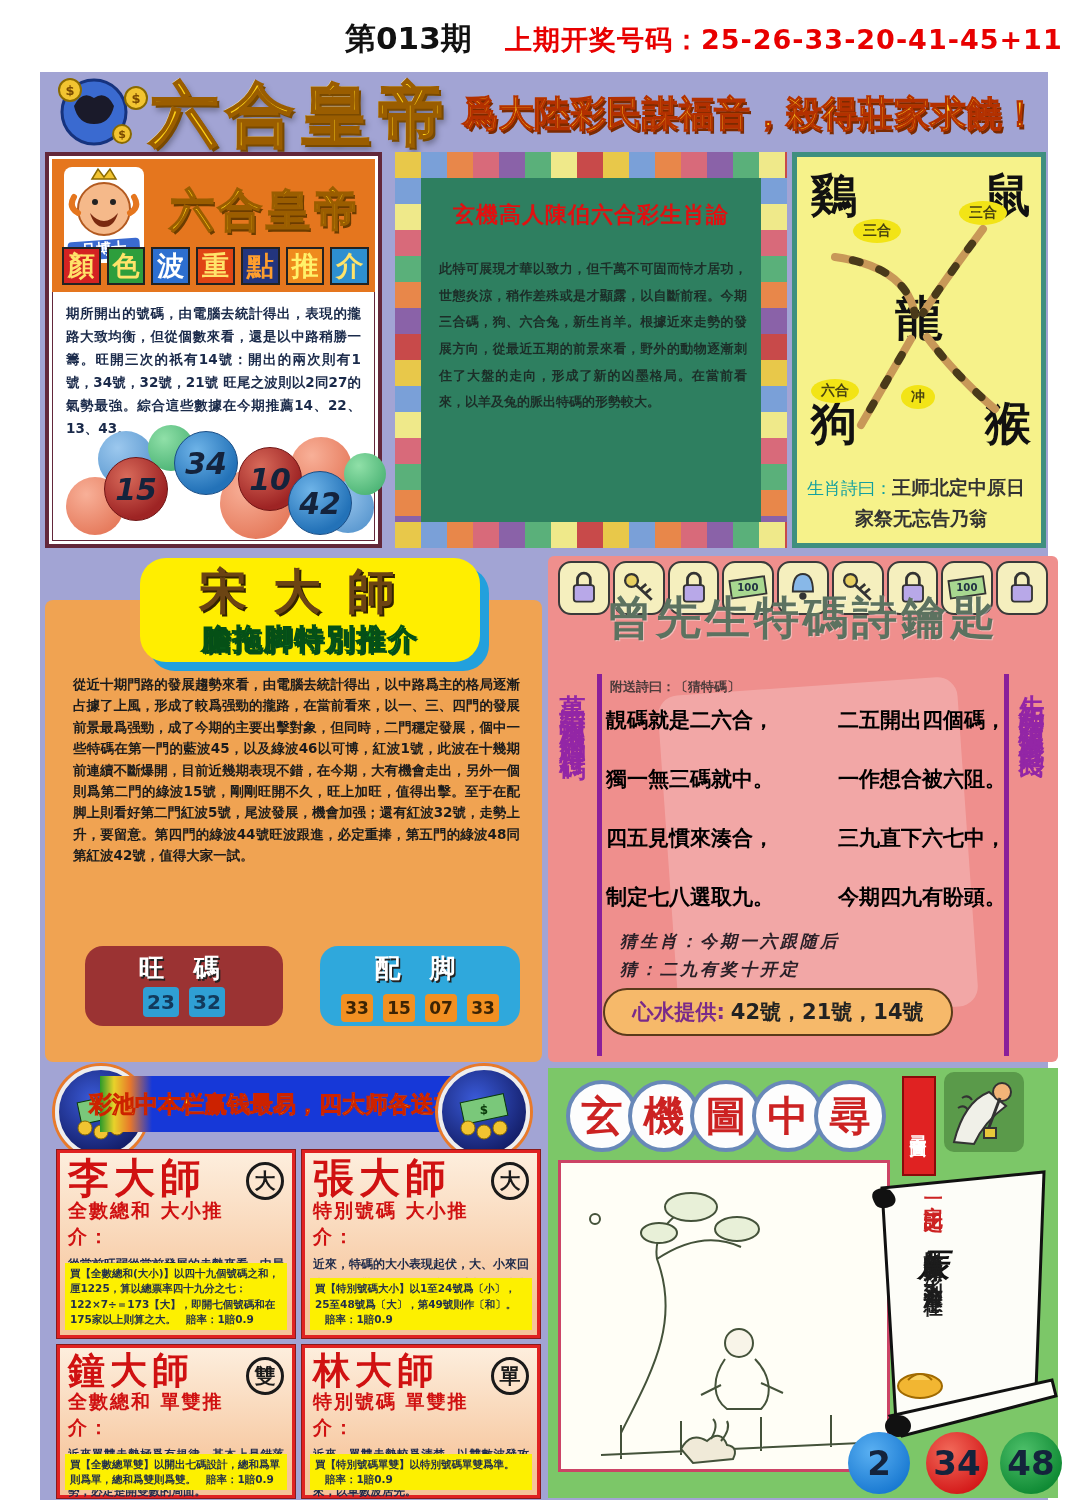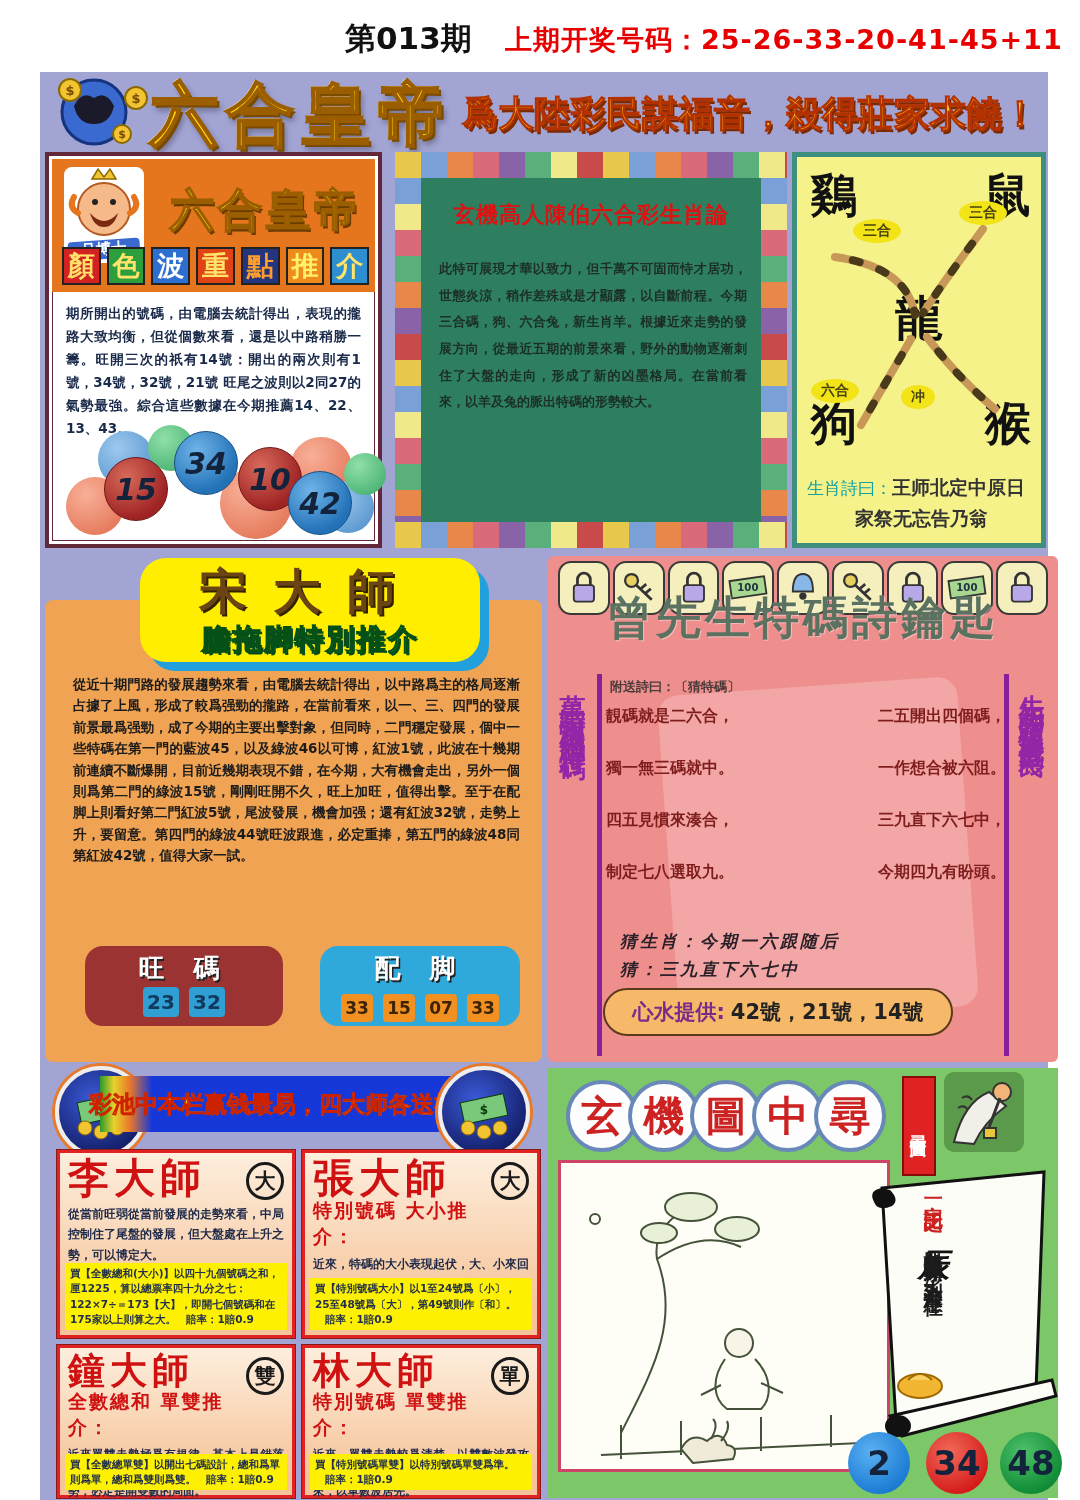--- a/index.html
+++ b/index.html
@@ -92,21 +92,21 @@
     color:#5c7260; letter-spacing:4px; text-shadow:1px 1px 0 rgba(255,255,255,.4); }
   .zg-vert { position:absolute; top:118px; height:382px; writing-mode:vertical-rl; text-orientation:upright;
     font-size:26px; font-weight:900; color:#9326a6; letter-spacing:6px; }
   .zg-vl { left:8px; border-right:5px solid #8a1f9a; padding-right:6px; }
   .zg-vr { right:8px; border-left:5px solid #8a1f9a; padding-left:6px; }
   .zg-watermark { position:absolute; left:120px; top:130px; width:300px; height:330px; background:rgba(255,255,255,.22);
     border-radius:20px; transform:rotate(-4deg); }
   .zg-intro { position:absolute; left:62px; top:122px; font-size:13px; font-weight:700; color:#4a3a3a; }
   .zg-poem { position:absolute; left:58px; top:150px; width:400px; }
   .zg-poem .row { display:flex; justify-content:space-between; margin-bottom:31px; }
-  .zg-poem span { font-size:16px; font-weight:900; color:#7f1d1d; }
+  .zg-poem span { font-size:21px; font-weight:900; color:#000000; }
   .zg-guess { position:absolute; left:72px; font-size:17px; font-weight:900; font-style:italic; color:#2a2028; letter-spacing:3px; }
   .zg-tips { position:absolute; left:55px; top:432px; width:350px; height:48px; background:#f6b96a; border:2.5px solid #5a3a1a;
     border-radius:24px; display:flex; align-items:center; justify-content:center; gap:6px; }
   .zg-tips .lab { font-size:21px; font-weight:900; color:#7a2a8a; }
   .zg-tips .val { font-size:21px; font-weight:900; color:#222; }
 
   
   .b2-strip { position:absolute; left:100px; top:1076px; width:392px; height:56px; background:#1638d8;
     background:linear-gradient(90deg,#2a9a2a 0,#e8d22a 14px,#e8782a 30px,#1638d8 52px);
     display:flex; align-items:center; justify-content:center; }
@@ -331,21 +331,21 @@
       <div class="row">
           <span>四五見慣來湊合，</span>
           <span>三九直下六七中，</span>
         </div>
       <div class="row">
           <span>制定七八選取九。</span>
           <span>今期四九有盼頭。</span>
         </div>
     </div>
     <div class="zg-guess" style="top:374px">猜生肖：今期一六跟随后</div>
-    <div class="zg-guess" style="top:402px">猜：三九直下六七中</div>
+    <div class="zg-guess" style="top:402px">猜：二九有奖十开定</div>
     <div class="zg-tips">
       <span class="lab">心水提供:</span>
       <span class="val">42號，21號，14號</span>
     </div>
   </div>
 
   <div class="b2-circle b2-cl">
     <svg viewBox="0 0 84 84" width="84" height="84">
         <rect x="20" y="28" width="44" height="22" fill="#7ac87a" stroke="#0a3a0a" transform="rotate(-12 42 39)"></rect>
         <text x="42" y="44" font-size="12" font-weight="bold" text-anchor="middle" fill="#0a3a0a">$</text>
@@ -364,20 +364,21 @@
         <circle cx="26" cy="58" r="7" fill="#f2c431" stroke="#8a6a00"></circle>
         <circle cx="42" cy="62" r="7" fill="#f2c431" stroke="#8a6a00"></circle>
         <circle cx="58" cy="58" r="7" fill="#f2c431" stroke="#8a6a00"></circle>
       </svg>
   </div>
 
   <div class="mbox mb-li">
       <div class="inner">
     <span class="mb-badge">大</span>
     <span class="mb-name">李大師</span>
+    <div class="mb-sub">全數總和 大小推介：</div>
     <div class="mb-body">從當前旺弱從當前發展的走勢來看，中局控制住了尾盤的發展，但大盤處在上升之勢，可以博定大。</div>
     <div class="mb-note"><span>買【全數總和(大小)】以四十九個號碼之和，厘1225，算以總票率四十九分之七：122×7÷＝173【大】，即開七個號碼和在175家以上則算之大。</span><span class="mb-odds">賠率：1賠0.9</span></div>
   </div>
     </div>
   <div class="mbox mb-zhang">
       <div class="inner">
     <span class="mb-badge">大</span>
     <span class="mb-name">張大師</span>
     <div class="mb-sub">特別號碼 大小推介：</div>
     <div class="mb-body">近來，特碼的大小表現起伏，大、小來回走動，不甚規律。但在多期看來，開大占據上風，大家可以依定而行。</div>

